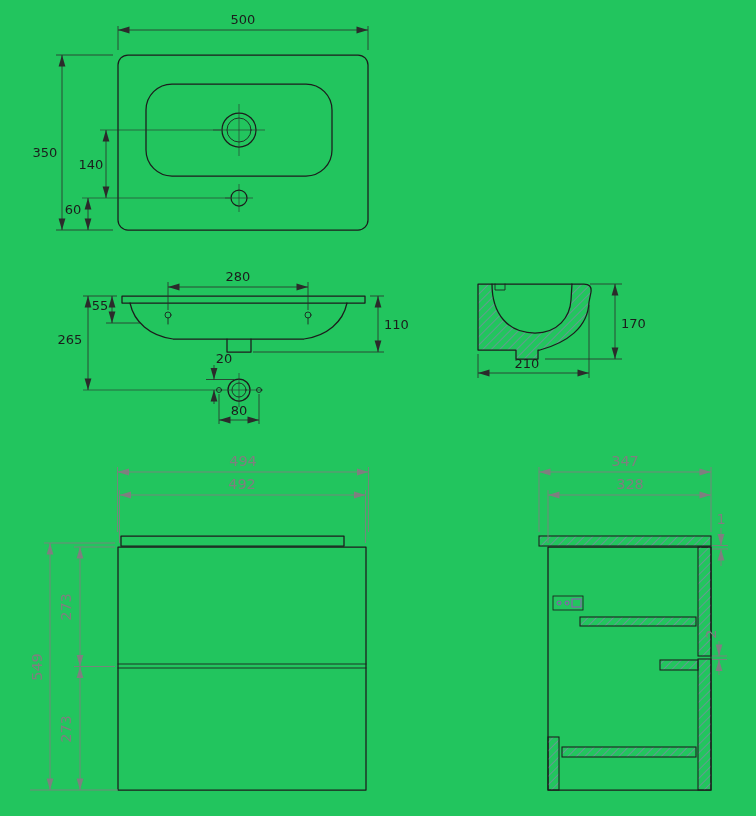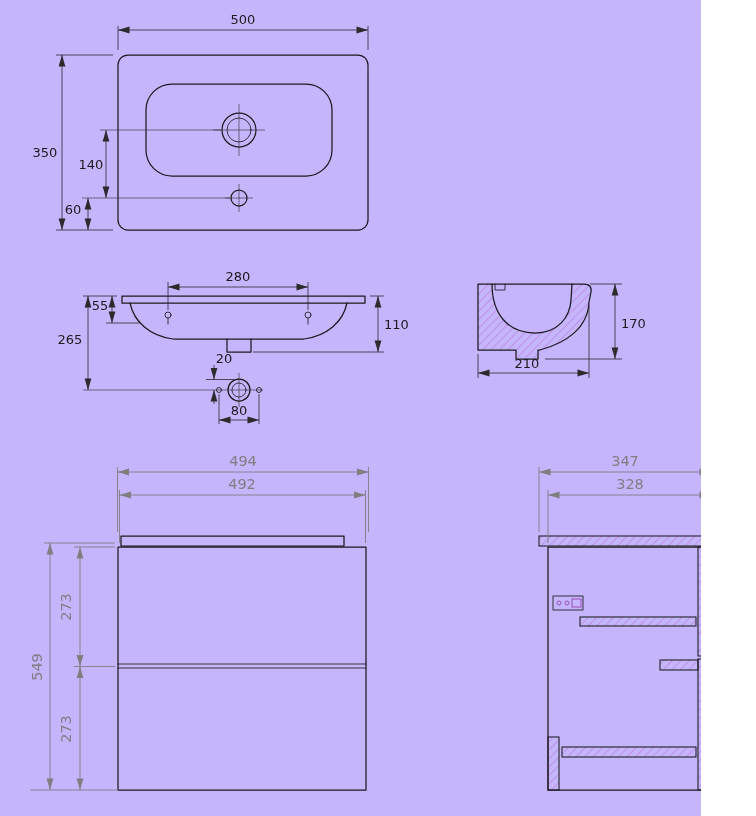--- a/index.html
+++ b/index.html
@@ -1,18 +1,18 @@
 <!DOCTYPE html>
 <html><head>
 <meta charset="utf-8">
 <style>
   *{margin:0;padding:0;box-sizing:border-box}
   html,body{background:#ffffff}
   body{width:756px;height:816px;font-family:"DejaVu Sans",sans-serif}
-  .canvas{position:relative;width:701px;height:816px;background:#c4b5fd;overflow:hidden}
+  .canvas{position:relative;width:756px;height:816px;background:#22c55e;overflow:hidden}
   svg{display:block}
   .ln{fill:none;stroke:#1c1c1c;stroke-width:1.25;stroke-linecap:round;stroke-linejoin:round}
   .ln2{fill:none;stroke:#1c1c1c;stroke-width:.85;stroke-linecap:round}
   .cl{fill:none;stroke:#2b2b2b;stroke-width:.6}
   .dim{fill:none;stroke:#2b2b2b;stroke-width:.8}
   .dimg{fill:none;stroke:#7f7f7f;stroke-width:.9}
   .hat{fill:url(#hatch);stroke:#1c1c1c;stroke-width:1.05}
   .vln{fill:none;stroke:#9a4fb8;stroke-width:1}
   text{font-family:"DejaVu Sans",sans-serif}
   .t1{fill:#1c1c1c;font-size:13px}

